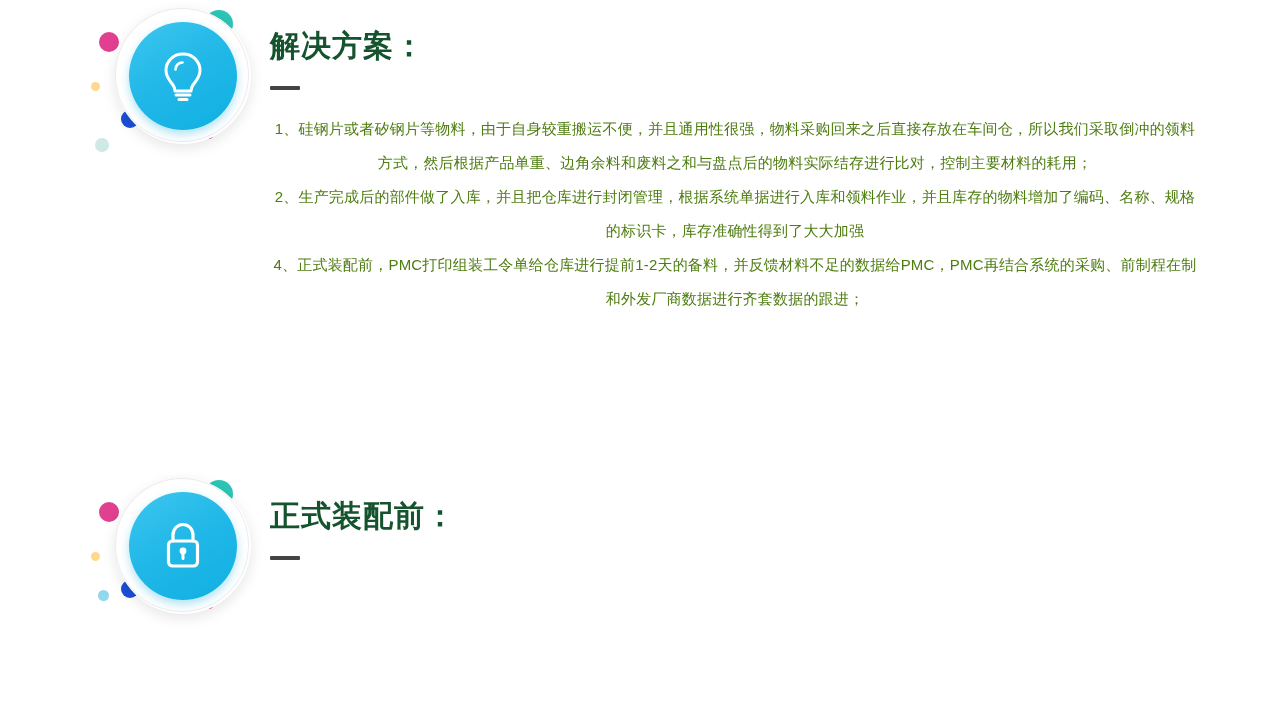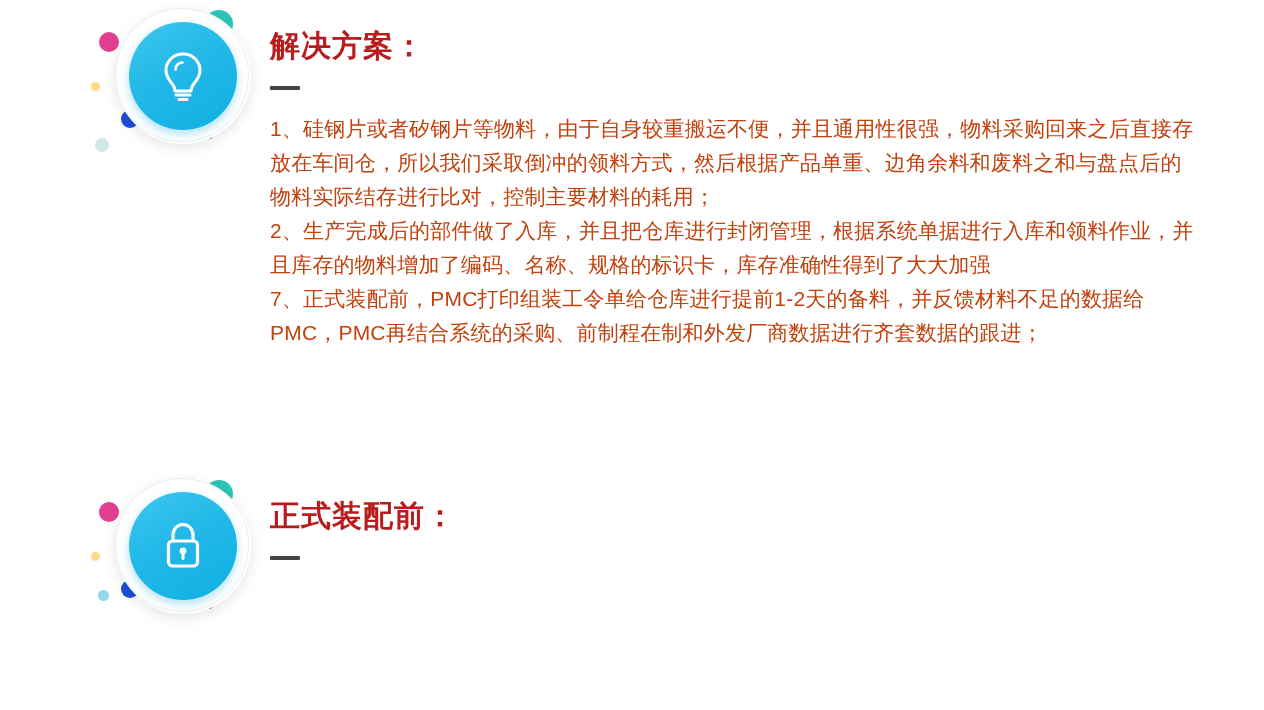--- a/index.html
+++ b/index.html
@@ -90,37 +90,38 @@
   
   .content {
     position: absolute;
     left: 270px;
     top: 0;
     width: 930px;
   }
   .heading {
     font-size: 30px;
     font-weight: bold;
-    color: #b91c1c;
+    color: #14532d;
     letter-spacing: 1px;
     margin: 28px 0 0 0;
     line-height: 1.2;
   }
   .rule {
     width: 30px;
     height: 4px;
     background: #444444;
     margin: 22px 0 22px 0;
     border-radius: 1px;
   }
   .body-text {
-    font-size: 21px;
+    font-size: 15px;
     line-height: 34px;
-    color: #c2410c;
+    color: #4d7c0f;
     letter-spacing: 0.2px;
+    text-align: center;
   }
   .body-text p { margin: 0; }
 </style>
 </head>
 <body>
 
 <div class="slide">
 
   <div class="section section-1">
 
@@ -145,21 +146,21 @@
         </span>
       </div>
     </div>
 
     <div class="content">
       <h2 class="heading">解决方案：</h2>
       <div class="rule"></div>
       <div class="body-text">
         <p>1、硅钢片或者矽钢片等物料，由于自身较重搬运不便，并且通用性很强，物料采购回来之后直接存放在车间仓，所以我们采取倒冲的领料方式，然后根据产品单重、边角余料和废料之和与盘点后的物料实际结存进行比对，控制主要材料的耗用；</p>
         <p>2、生产完成后的部件做了入库，并且把仓库进行封闭管理，根据系统单据进行入库和领料作业，并且库存的物料增加了编码、名称、规格的标识卡，库存准确性得到了大大加强</p>
-        <p>7、正式装配前，PMC打印组装工令单给仓库进行提前1-2天的备料，并反馈材料不足的数据给PMC，PMC再结合系统的采购、前制程在制和外发厂商数据进行齐套数据的跟进；</p>
+        <p>4、正式装配前，PMC打印组装工令单给仓库进行提前1-2天的备料，并反馈材料不足的数据给PMC，PMC再结合系统的采购、前制程在制和外发厂商数据进行齐套数据的跟进；</p>
       </div>
     </div>
   </div>
 
   <div class="section section-2">
 
     <div class="badge">
       <div class="dot d-teal"></div>
       <div class="dot d-pink"></div>
       <div class="dot d-yellow"></div>

